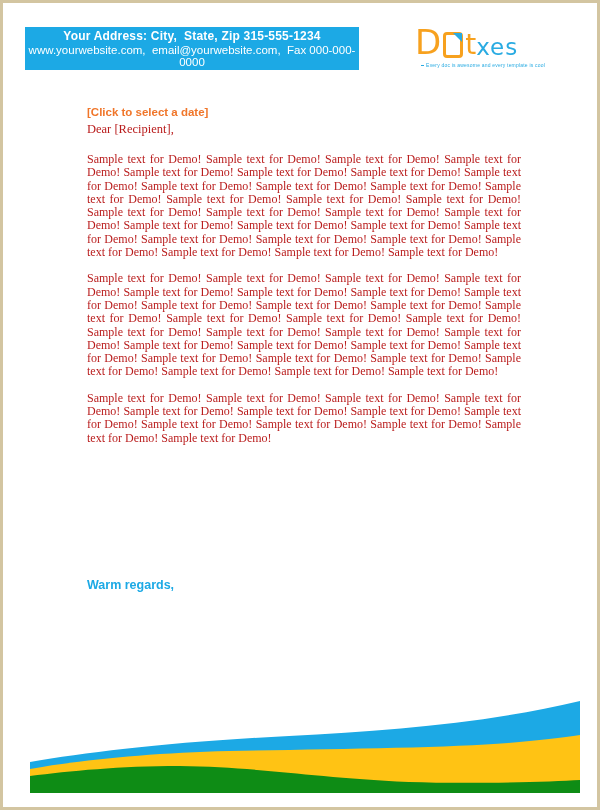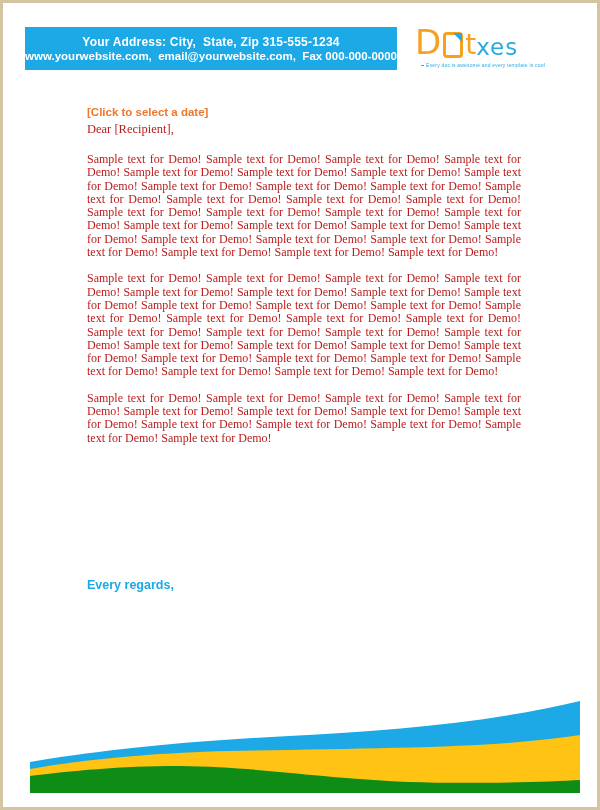--- a/index.html
+++ b/index.html
@@ -13,33 +13,33 @@
   .page {
     position: absolute; left: 0; top: 0;
     width: 594px; height: 804px;
     background: #ffffff;
     border: 3px solid #d3c5a1;
     box-sizing: content-box;
   }
   
   .header-bar {
     position: absolute; left: 22px; top: 24px;
-    width: 372px; height: 43px;
+    width: 334px; height: 43px;
     background: #1ca9e5;
     color: #ffffff;
     text-align: center;
     display: flex; flex-direction: column; justify-content: center;
     gap: 1px;
   }
   .bar-line1 {
     font-size: 12px; font-weight: bold; white-space: pre-wrap;
     letter-spacing: 0.2px;
   }
   .bar-line2 {
-    font-size: 11.5px; font-weight: bold; white-space: pre-wrap; text-align: right;
+    font-size: 11.5px; font-weight: normal; white-space: pre-wrap;
   }
   .logo {
     position: absolute; left: 412px; top: 22px; width: 130px;
   }
   .logo-word {
     display: flex; align-items: flex-end; line-height: 1;
     font-family: "DejaVu Sans", sans-serif;
   }
   .logo-d { font-size: 34px; color: #f7a11e; font-weight: normal; }
   .logo-doc {
@@ -121,21 +121,21 @@
   <div class="date-placeholder">[Click to select a date]</div>
 
   <div class="salutation">Dear [Recipient],</div>
 
   <div class="letter-body">
     <p>Sample text for Demo! Sample text for Demo! Sample text for Demo! Sample text for Demo! Sample text for Demo! Sample text for Demo! Sample text for Demo! Sample text for Demo! Sample text for Demo! Sample text for Demo! Sample text for Demo! Sample text for Demo! Sample text for Demo! Sample text for Demo! Sample text for Demo! Sample text for Demo! Sample text for Demo! Sample text for Demo! Sample text for Demo! Sample text for Demo! Sample text for Demo! Sample text for Demo! Sample text for Demo! Sample text for Demo! Sample text for Demo! Sample text for Demo! Sample text for Demo! Sample text for Demo! Sample text for Demo! Sample text for Demo!</p>
     <p>Sample text for Demo! Sample text for Demo! Sample text for Demo! Sample text for Demo! Sample text for Demo! Sample text for Demo! Sample text for Demo! Sample text for Demo! Sample text for Demo! Sample text for Demo! Sample text for Demo! Sample text for Demo! Sample text for Demo! Sample text for Demo! Sample text for Demo! Sample text for Demo! Sample text for Demo! Sample text for Demo! Sample text for Demo! Sample text for Demo! Sample text for Demo! Sample text for Demo! Sample text for Demo! Sample text for Demo! Sample text for Demo! Sample text for Demo! Sample text for Demo! Sample text for Demo! Sample text for Demo! Sample text for Demo!</p>
     <p>Sample text for Demo! Sample text for Demo! Sample text for Demo! Sample text for Demo! Sample text for Demo! Sample text for Demo! Sample text for Demo! Sample text for Demo! Sample text for Demo! Sample text for Demo! Sample text for Demo! Sample text for Demo! Sample text for Demo!</p>
   </div>
 
-  <div class="closing">Every regards,</div>
+  <div class="closing">Warm regards,</div>
 
   <svg class="footer-wave" viewBox="0 0 552 100" preserveAspectRatio="none">
     <path d="M0,69 C60,59 140,49 260,43 C360,38 460,30 552,8 L552,100 L0,100 Z" fill="#1ca9e5"></path>
     <path d="M0,76 C50,67 120,60 200,58 C300,56 420,55 480,50 C510,47 535,45 552,42 L552,100 L0,100 Z" fill="#ffc314"></path>
     <path d="M0,83 C40,78 90,73 150,73 C230,74 280,84 380,89 C440,91 520,89 552,87 L552,100 L0,100 Z" fill="#0e8c15"></path>
   </svg>
 
 </div>
 
 </body></html>

